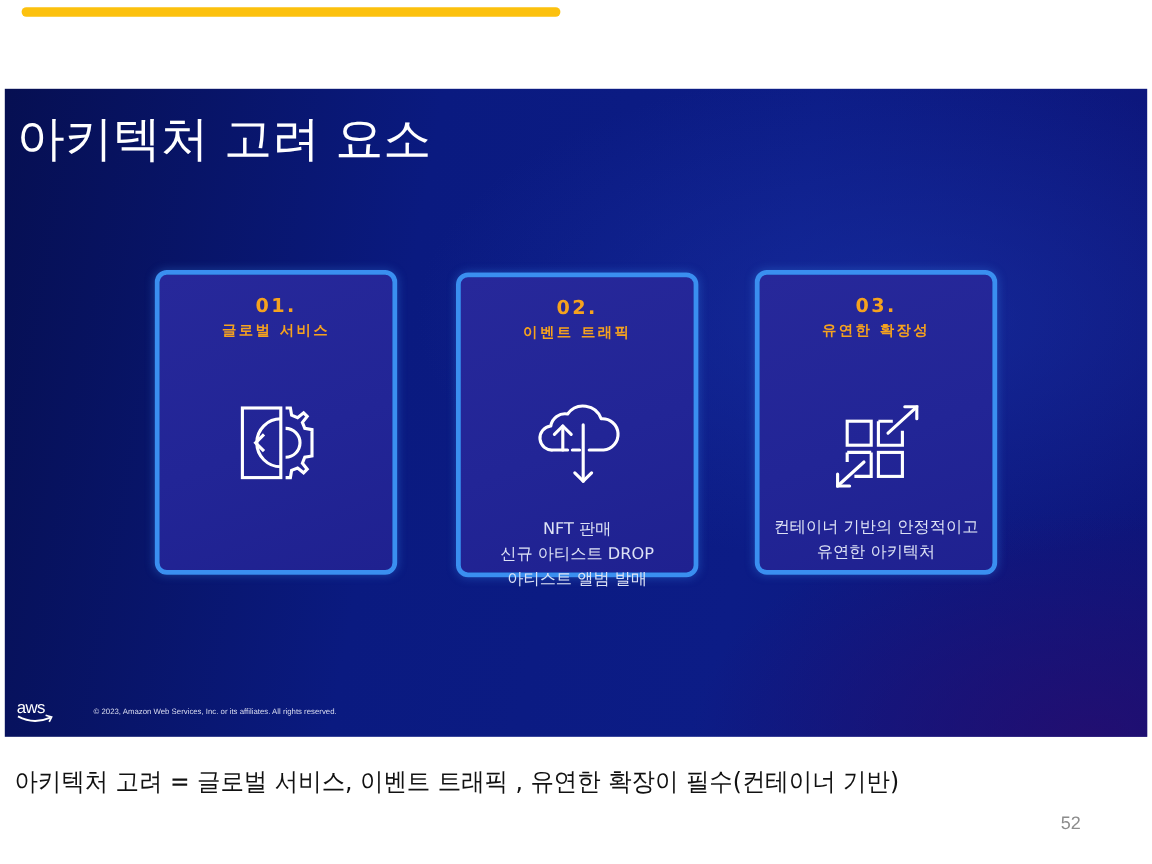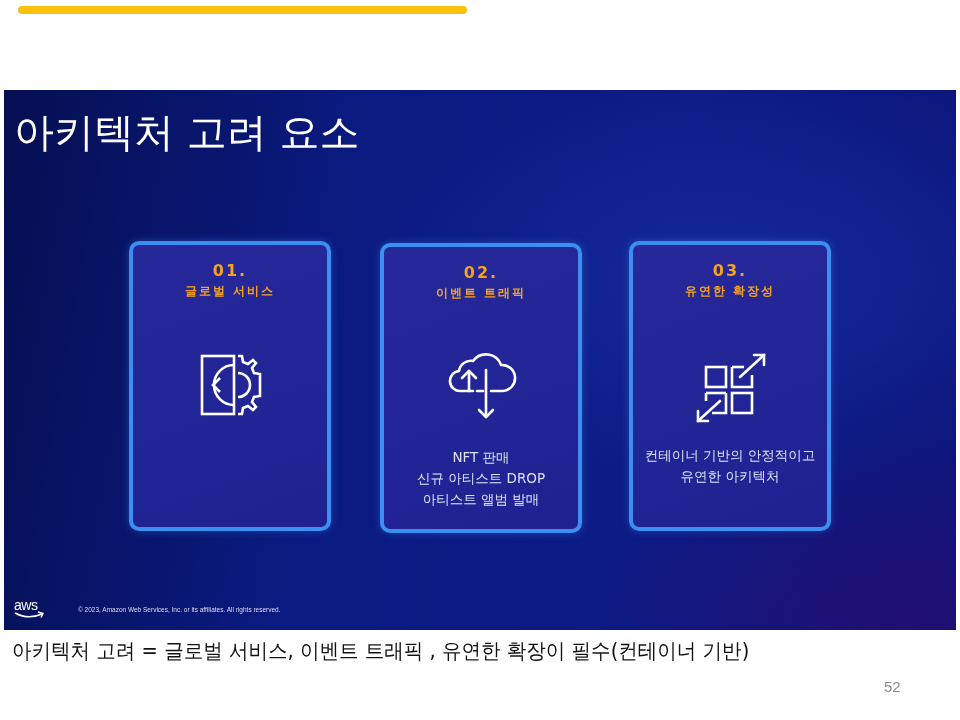--- a/index.html
+++ b/index.html
@@ -5,36 +5,36 @@
     * { box-sizing: border-box; margin: 0; padding: 0; }
     html, body { width: 960px; height: 720px; background: #ffffff; overflow: hidden; }
     body { position: relative; font-family: "DejaVu Sans", "Liberation Sans", sans-serif; }
 
     .accent-bar {
       position: absolute; left: 18px; top: 6px; width: 449px; height: 8px;
       background: #fcc10e; border-radius: 4px;
     }
 
     .slide {
-      position: absolute; left: 4px; top: 90px; width: 952px; height: 540px;
+      position: absolute; left: 4px; top: 74px; width: 952px; height: 540px;
       background:
         radial-gradient(ellipse 60% 55% at 78% 35%, rgba(28,52,170,0.55) 0%, rgba(28,52,170,0) 70%),
         radial-gradient(ellipse 50% 50% at 95% 100%, rgba(40,12,110,0.75) 0%, rgba(40,12,110,0) 70%),
         linear-gradient(100deg, #060f52 0%, #0a1a80 35%, #0c1c86 65%, #0d157a 100%);
       overflow: hidden;
     }
 
     .slide-title {
       position: absolute; left: 10px; top: 14px;
       color: #ffffff; font-size: 40px; font-weight: normal; letter-spacing: 0px;
       line-height: 56px;
     }
 
     .card {
-      position: absolute; width: 202px; height: 290px;
+      position: absolute; width: 202px; height: 254px;
       border: 4px solid #3a8ff0; border-radius: 10px;
       background: linear-gradient(160deg, #27289a 0%, #222596 55%, #1f2190 100%);
       box-shadow: 0 0 8px rgba(58,143,240,0.35);
     }
     .card-1 { left: 125px; top: 151px; }
     .card-2 { left: 376px; top: 153px; }
     .card-3 { left: 625px; top: 151px; }
 
     .card-num {
       position: absolute; left: 0; right: 0; top: 16px; text-align: center;

